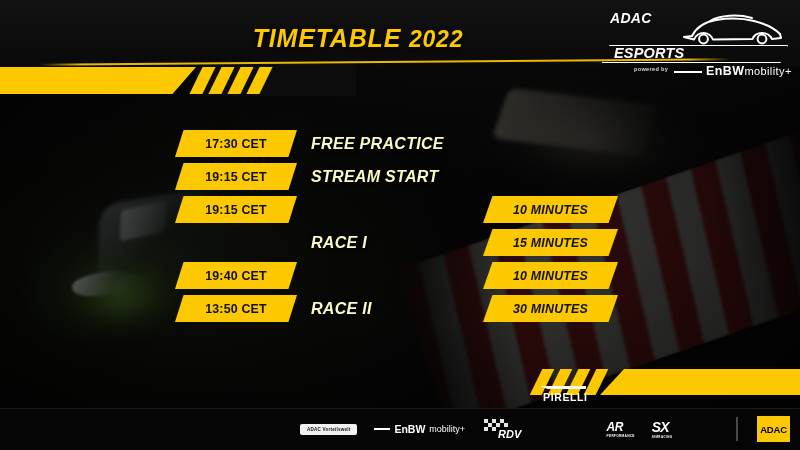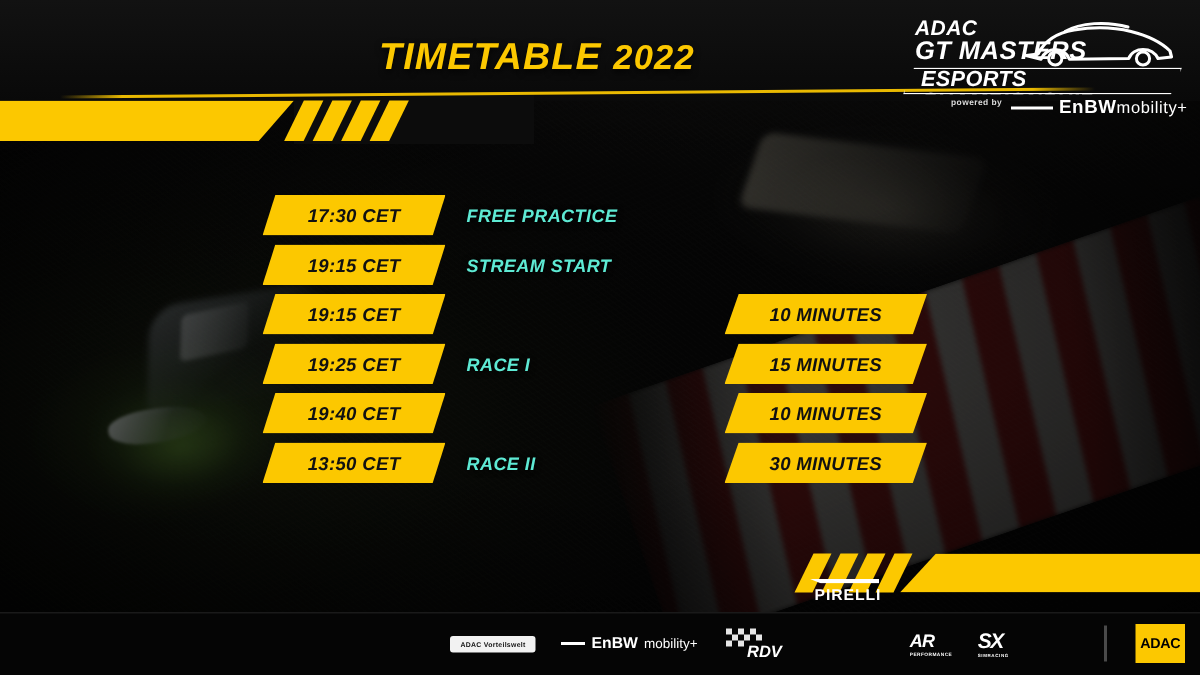--- a/index.html
+++ b/index.html
@@ -106,26 +106,26 @@
   .logo-enbw em{font-style:normal;font-weight:400;font-size:11px;}
 
   
   .rows{position:absolute;left:0;top:130px;width:800px;z-index:7;}
   .row{position:relative;height:33px;}
   .para{position:absolute;height:27px;background:#FCC800;
       clip-path:polygon(7% 0, 100% 0, 93% 100%, 0 100%);
       display:flex;align-items:center;}
   .time{left:175px;width:122px;}
   .time span{position:relative;left:0;width:122px;text-align:center;
-      color:#111;font-size:12.4px;font-weight:700;font-style:italic;letter-spacing:.2px;}
+      color:#111;font-size:12.4px;font-weight:700;letter-spacing:.2px;}
   .dur{left:483px;width:135px;}
   .dur span{position:relative;width:135px;text-align:center;
       color:#111;font-size:12.4px;font-weight:700;font-style:italic;letter-spacing:.2px;}
   .evt{position:absolute;left:311px;top:3px;height:22px;line-height:22px;
-      color:#5eead4;font-size:12px;font-weight:700;font-style:italic;letter-spacing:.3px;
+      color:#fef9c3;font-size:16px;font-weight:700;font-style:italic;letter-spacing:.3px;
       text-shadow:0 1px 4px rgba(0,0,0,.9);}
 
   
   .footer{position:absolute;left:0;bottom:0;width:800px;height:42px;background:#050505;z-index:9;
       display:flex;align-items:center;}
   .f-sep{position:absolute;left:0;top:0;width:100%;height:1px;background:#1a1a1a;}
   .sponsors{position:absolute;left:300px;top:0;height:42px;display:flex;align-items:center;gap:17px;}
   .sp{display:flex;align-items:center;justify-content:center;color:#e8e8e8;}
   .sp-vw{background:#f2f2f2;color:#111;border-radius:2px;padding:3px 7px;
       font-size:4.6px;font-weight:700;letter-spacing:.2px;}
@@ -187,21 +187,20 @@
   <div class="slash-l" style="left:253px"></div>
 
   <div class="logo">
     <svg class="logo-car" viewBox="0 0 104 36">
       <path d="M4 28 L12 27 C16 19 24 13 36 11 C48 9 62 9 74 12 C84 14.5 94 19 100 25 L101 29 L92 30 C90 26 86 24 82 24 C78 24 74 26 72.5 30 L33 30.5 C31.5 26.5 27.5 24 23.5 24 C19.5 24 15.5 26.5 14 30.5 Z" fill="none" stroke="#ffffff" stroke-width="2.1" stroke-linejoin="round"></path>
       <path d="M30 12 C40 6 58 5 72 9" fill="none" stroke="#ffffff" stroke-width="2" stroke-linecap="round"></path>
       <circle cx="23.5" cy="30" r="4.4" fill="none" stroke="#ffffff" stroke-width="2"></circle>
       <circle cx="82" cy="30" r="4.4" fill="none" stroke="#ffffff" stroke-width="2"></circle>
     </svg>
     <div class="l1">ADAC</div>
-    <div class="l2">GT MASTERS</div>
     <div class="logo-bar">
       <span>ESPORTS CHAMPIONSHIP</span>
     </div>
     <div class="logo-pw">powered by</div>
     <div class="logo-dash"></div>
     <div class="logo-enbw">
       <span>EnBW</span><em>mobility+</em>
     </div>
   </div>
 
@@ -224,23 +223,20 @@
     <div class="row">
       <div class="para time">
           <span>19:15 CET</span>
         </div>
       <div class="para dur">
           <span>10 MINUTES</span>
         </div>
     </div>
 
     <div class="row">
-      <div class="para time">
-          <span>19:25 CET</span>
-        </div>
       <div class="evt">RACE I</div>
       <div class="para dur">
           <span>15 MINUTES</span>
         </div>
     </div>
 
     <div class="row">
       <div class="para time">
           <span>19:40 CET</span>
         </div>

